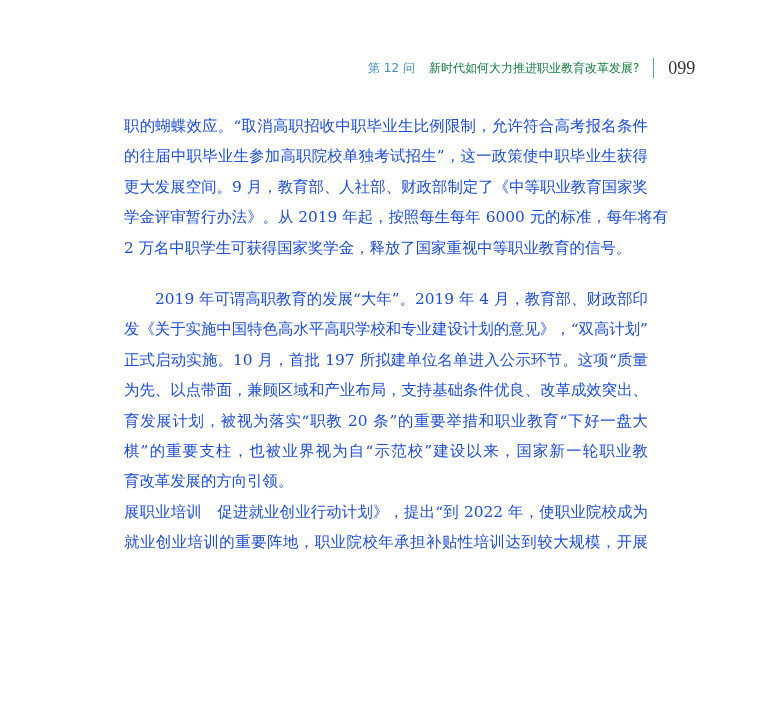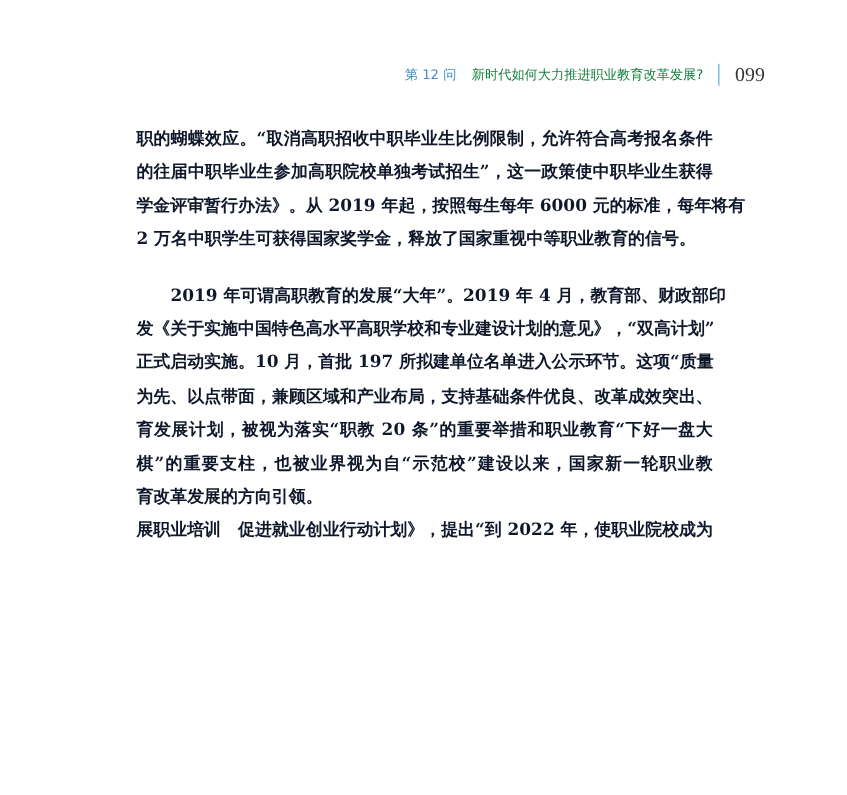--- a/index.html
+++ b/index.html
@@ -9,48 +9,50 @@
     height: 20px; display: flex; align-items: center;
     font-family: "DejaVu Sans", sans-serif; font-size: 12px; color: #4a4a4a;
   }
   .chapter { color: #3d8fc6; margin-right: 14px; }
   .htitle { color: #15803d; }
   .divider { width: 1px; height: 20px; background: #5aa3d6; margin: 0 14px 0 14px; }
   .pageno { font-family: "Liberation Serif", serif; font-size: 18px; color: #333; }
   .body {
     position: absolute; top: 111px; left: 124px; width: 524px;
     font-family: "DejaVu Serif", serif; font-size: 15.4px; line-height: 30.4px;
-    color: #0f172a; text-align: justify; font-weight: bold;
+    color: #1d4ed8; text-align: justify;
   }
   .line { display: block; white-space: nowrap; text-align-last: justify; height: 30.4px; }
   .line.last { text-align-last: left; }
   .indent { padding-left: 31px; margin-top: 21px; }
 </style>
 </head>
 <body>
 
 <div class="header">
   <span class="chapter">第 12 问</span>
   <span class="htitle">新时代如何大力推进职业教育改革发展?</span>
   <span class="divider"></span>
   <span class="pageno">099</span>
 </div>
 
 <div class="body">
   <div>
     <span class="line">职的蝴蝶效应。“取消高职招收中职毕业生比例限制，允许符合高考报名条件</span>
     <span class="line">的往届中职毕业生参加高职院校单独考试招生”，这一政策使中职毕业生获得</span>
+    <span class="line">更大发展空间。9 月，教育部、人社部、财政部制定了《中等职业教育国家奖</span>
     <span class="line">学金评审暂行办法》。从 2019 年起，按照每生每年 6000 元的标准，每年将有</span>
     <span class="line last">2 万名中职学生可获得国家奖学金，释放了国家重视中等职业教育的信号。</span>
   </div>
   <div>
     <span class="line indent">2019 年可谓高职教育的发展“大年”。2019 年 4 月，教育部、财政部印</span>
     <span class="line">发《关于实施中国特色高水平高职学校和专业建设计划的意见》，“双高计划”</span>
     <span class="line">正式启动实施。10 月，首批 197 所拟建单位名单进入公示环节。这项“质量</span>
     <span class="line">为先、以点带面，兼顾区域和产业布局，支持基础条件优良、改革成效突出、</span>
     <span class="line">育发展计划，被视为落实“职教 20 条”的重要举措和职业教育“下好一盘大</span>
     <span class="line">棋”的重要支柱，也被业界视为自“示范校”建设以来，国家新一轮职业教</span>
     <span class="line last">育改革发展的方向引领。</span>
   </div>
   <div>
     <span class="line">展职业培训　促进就业创业行动计划》，提出“到 2022 年，使职业院校成为</span>
+    <span class="line">就业创业培训的重要阵地，职业院校年承担补贴性培训达到较大规模，开展</span>
   </div>
 </div>
 
 </body></html>

